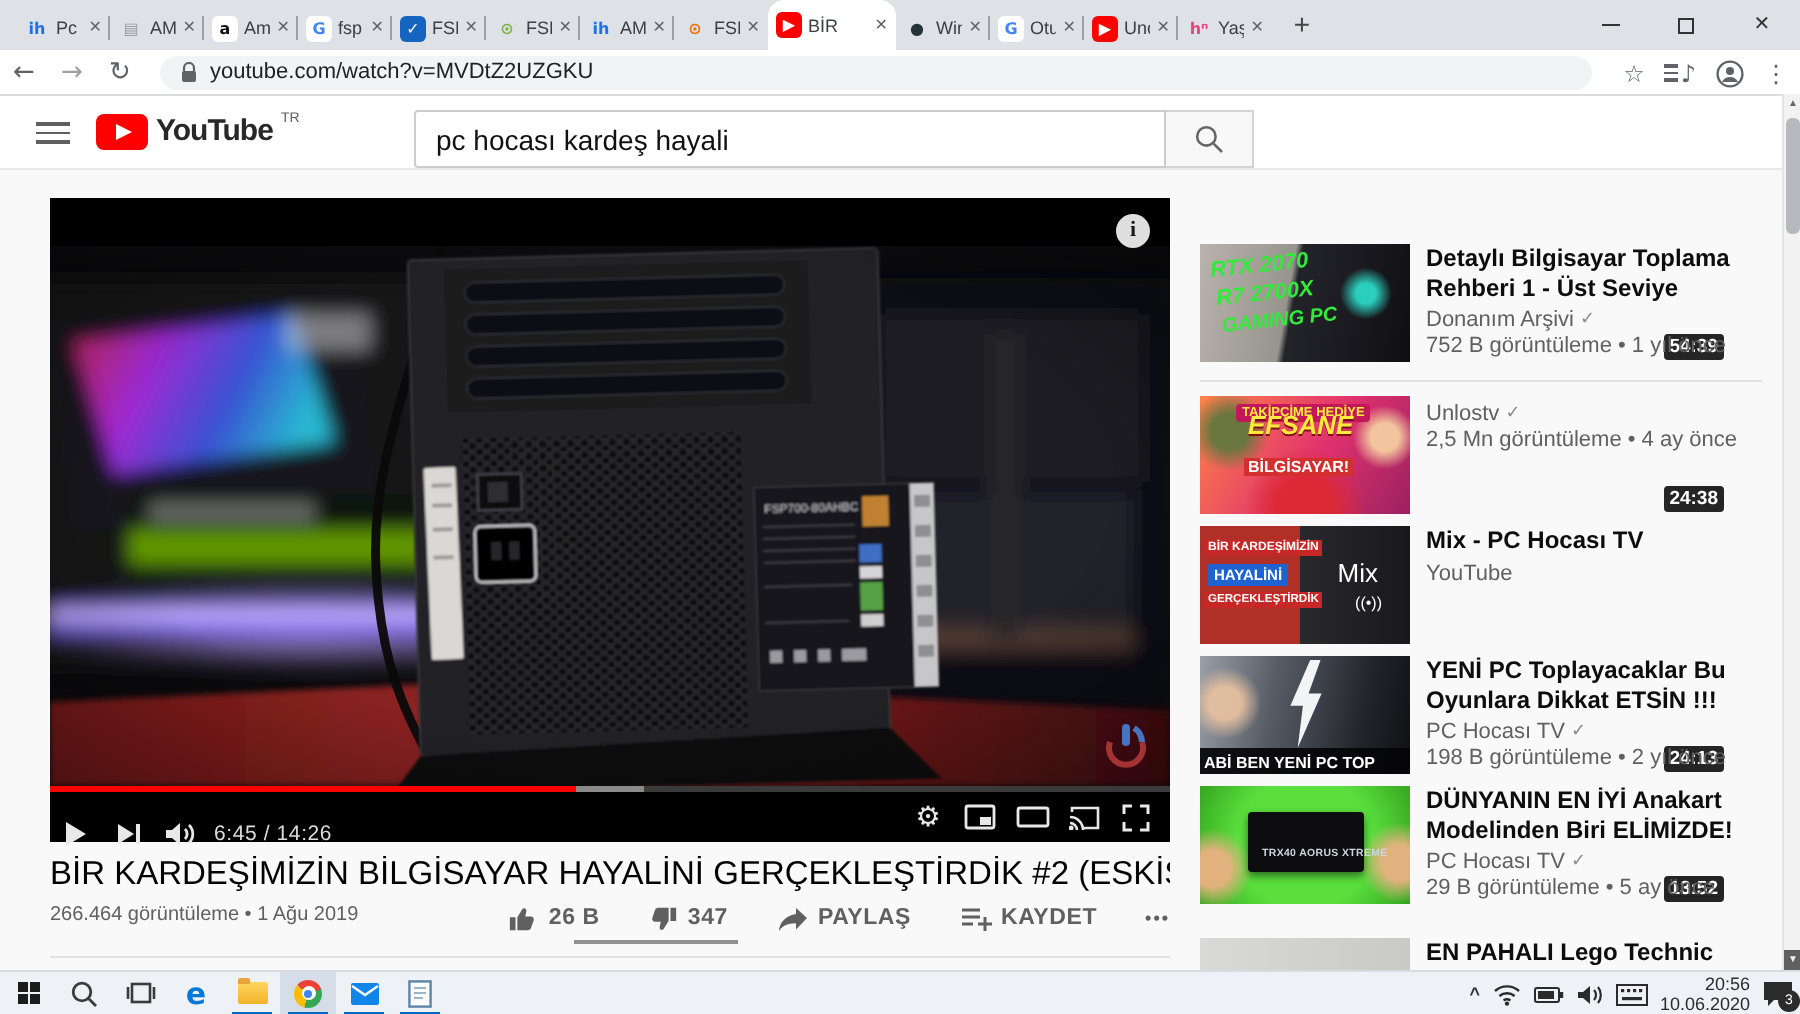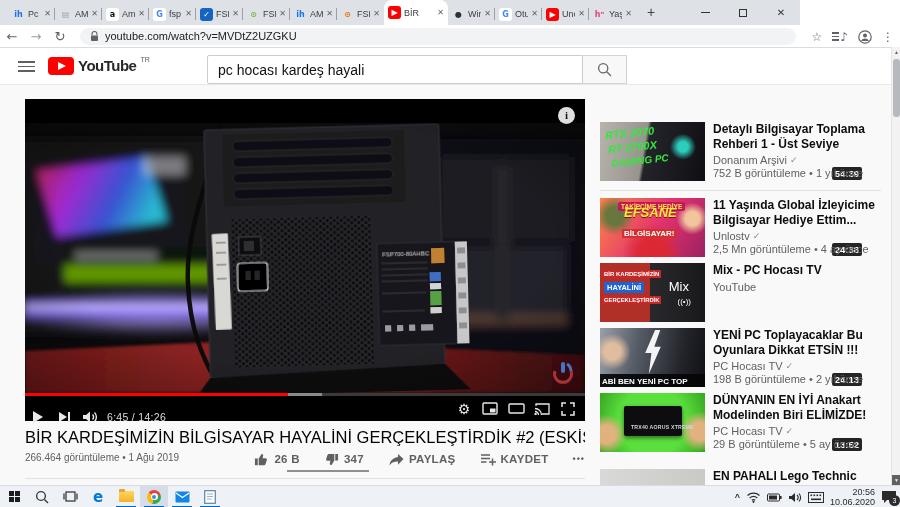--- a/index.html
+++ b/index.html
@@ -1,21 +1,21 @@
 <!DOCTYPE html>
 <html><head>
 <meta charset="utf-8">
 <style>
   html,body{margin:0;padding:0;background:#555;}
   *{box-sizing:border-box;}
   .screen{position:relative;width:900px;height:507px;overflow:hidden;background:#fff;
     font-family:"Liberation Sans","DejaVu Sans",sans-serif;-webkit-font-smoothing:antialiased;}
 
   
-  .tabstrip{position:absolute;left:0;top:0;width:800px;height:25px;background:#dee1e6;display:flex;align-items:flex-end;}
+  .tabstrip{position:absolute;left:0;top:0;width:900px;height:25px;background:#dee1e6;display:flex;align-items:flex-end;}
   .tabs{display:flex;align-items:flex-end;height:25px;padding-left:8px;}
   .tab{position:relative;width:47px;height:22px;display:flex;align-items:center;gap:3px;padding:0 4px;cursor:default;}
   .tab:not(:first-child)::before{content:'';position:absolute;left:-1px;top:5px;width:1px;height:12px;background:#9aa0a6;}
   .tab.active{width:64px;height:25px;background:#fff;border-radius:8px 8px 0 0;z-index:2;}
   .tab.active::before,.tab.active + .tab::before{display:none;}
   .favicon{flex:none;width:13px;height:13px;border-radius:3px;font-weight:bold;font-size:8px;line-height:13px;text-align:center;overflow:hidden;font-family:"DejaVu Sans",sans-serif;}
   .tab-title{font-size:9px;color:#3c4043;white-space:nowrap;overflow:hidden;flex:1;}
   .tab-close{flex:none;font-size:8px;color:#5f6368;line-height:10px;}
   .newtab{width:22px;height:22px;margin:0 0 1px 4px;font-size:14px;color:#444;text-align:center;line-height:21px;border-radius:50%;}
   .wincontrols{position:absolute;right:0;top:0;height:25px;display:flex;z-index:3;}
@@ -565,21 +565,20 @@
           </div>
         </div>
         <div class="sitem" data-i="1">
           <div class="thumb">
             <span class="tl tl-0" style="color: rgb(255, 233, 61); background: rgb(194, 24, 91);">TAKİPÇİME HEDİYE</span>
             <span class="tl tl-1" style="color: rgb(255, 233, 61);">EFSANE</span>
             <span class="tl tl-2" style="color: rgb(255, 255, 255); background: rgb(211, 47, 47);">BİLGİSAYAR!</span>
           </div>
           <span class="dur">24:38</span>
           <div class="smeta">
-            <div class="stitle">11 Yaşında Global İzleyicime Bilgisayar Hediye Ettim...</div>
             <div class="schan">
               <span>Unlostv</span>
               <span class="vcheck">✓</span>
             </div>
             <div class="sviews">2,5 Mn görüntüleme • 4 ay önce</div>
           </div>
         </div>
         <div class="sitem" data-i="2">
           <div class="thumb">
             <span class="tl tl-0" style="color: rgb(255, 255, 255); background: rgb(198, 40, 40);">BİR KARDEŞİMİZİN</span>

